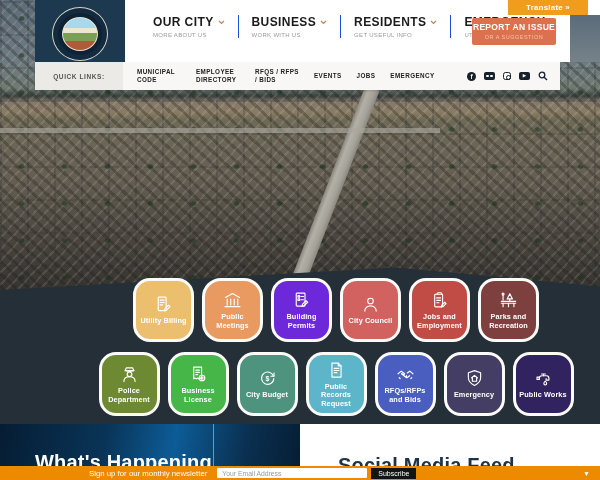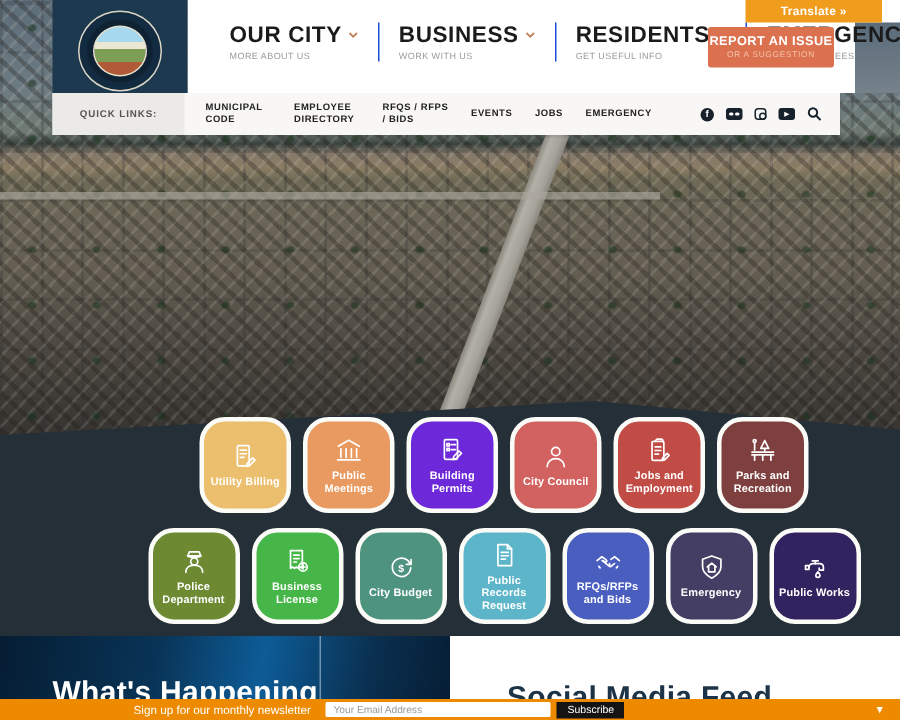--- a/index.html
+++ b/index.html
@@ -37,24 +37,24 @@
     background:linear-gradient(180deg,#5a6b7a,#76828a);}
   .logo-block{position:absolute;left:35px;top:0;width:90px;height:62px;background:#1c3950;z-index:6;}
   .seal{position:absolute;left:17px;top:7px;width:56px;height:54px;border-radius:50%;
     background:#0f2233;border:1px solid #d9d6c6;box-shadow:inset 0 0 0 5px #132b40;}
   .seal-inner{position:absolute;left:9px;top:9px;width:36px;height:34px;border-radius:50%;border:1px solid #e5e1cf;
     background:linear-gradient(180deg,#a6d9ee 0 32%,#ece7d3 32% 46%,#7d9f55 46% 72%,#b05a37 72% 100%);}
 
   .nav{position:absolute;left:140px;top:15px;display:flex;z-index:7;}
   .nav-item{padding:0 13px;cursor:pointer;}
   .nav-item + .nav-item{border-left:1px solid #1d4ed8;}
-  .nav-top{display:flex;align-items:center;gap:4px;font-size:15px;font-weight:bold;color:#1b1b1b;letter-spacing:.4px;white-space:nowrap;}
+  .nav-top{display:flex;align-items:center;gap:4px;font-size:12px;font-weight:bold;color:#1b1b1b;letter-spacing:.4px;white-space:nowrap;}
   .nav-sub{font-size:6px;color:#9a9a9a;letter-spacing:.3px;margin-top:3px;white-space:nowrap;}
 
-  .translate-btn{position:absolute;right:12px;top:0;width:91px;height:15px;background:#f09d1e;color:#fff;
+  .translate-btn{position:absolute;right:12px;top:0;width:80px;height:15px;background:#f09d1e;color:#fff;
     font-size:8px;font-weight:bold;display:flex;align-items:center;justify-content:center;z-index:8;cursor:pointer;letter-spacing:.2px;}
   .report-btn{position:absolute;left:472px;top:18px;width:84px;height:27px;background:#dc7150;color:#fff;
     text-align:center;z-index:8;cursor:pointer;border-radius:2px;padding-top:4px;}
   .report-main{font-size:8.5px;font-weight:bold;letter-spacing:.3px;}
   .report-sub{font-size:5.5px;color:#f3c4ab;letter-spacing:.5px;margin-top:2px;}
 
   
   .quickbar{position:absolute;left:35px;top:62px;width:525px;height:28px;background:#f8f7f5;z-index:6;
     display:flex;align-items:center;box-shadow:0 1px 2px rgba(0,0,0,.15);}
   .quick-label{width:88px;height:100%;background:#eceae7;display:flex;align-items:center;justify-content:center;
@@ -200,21 +200,21 @@
         <div class="tile" style="background: rgb(236, 191, 110);">
           <svg viewBox="0 0 24 24">
             <g fill="none" stroke="#fff" stroke-width="1.3" stroke-linecap="round" stroke-linejoin="round">
               <rect x="6" y="3.5" width="9" height="15.5" rx="1"></rect>
               <path d="M8.2 7h4.6M8.2 9.7h4.6M8.2 12.4h2.8"></path>
               <path d="M13.5 17l4.2-4.2 1.7 1.7-4.2 4.2-2.2.5z"></path>
             </g>
           </svg>
           <div class="tile-label">Utility Billing</div>
         </div>
-        <div class="tile" style="background: rgb(233, 154, 96);">
+        <div class="tile" style="background: rgb(233, 154, 96); border-radius: 19px;">
           <svg viewBox="0 0 24 24">
             <g fill="none" stroke="#fff" stroke-width="1.3" stroke-linecap="round" stroke-linejoin="round">
               <path d="M4 8.6L12 4l8 4.6"></path>
               <path d="M6 10.5v6.5M10 10.5v6.5M14 10.5v6.5M18 10.5v6.5"></path>
               <path d="M3.5 19h17"></path>
             </g>
           </svg>
           <div class="tile-label">Public Meetings</div>
         </div>
         <div class="tile" style="background: #6d28d9;">

